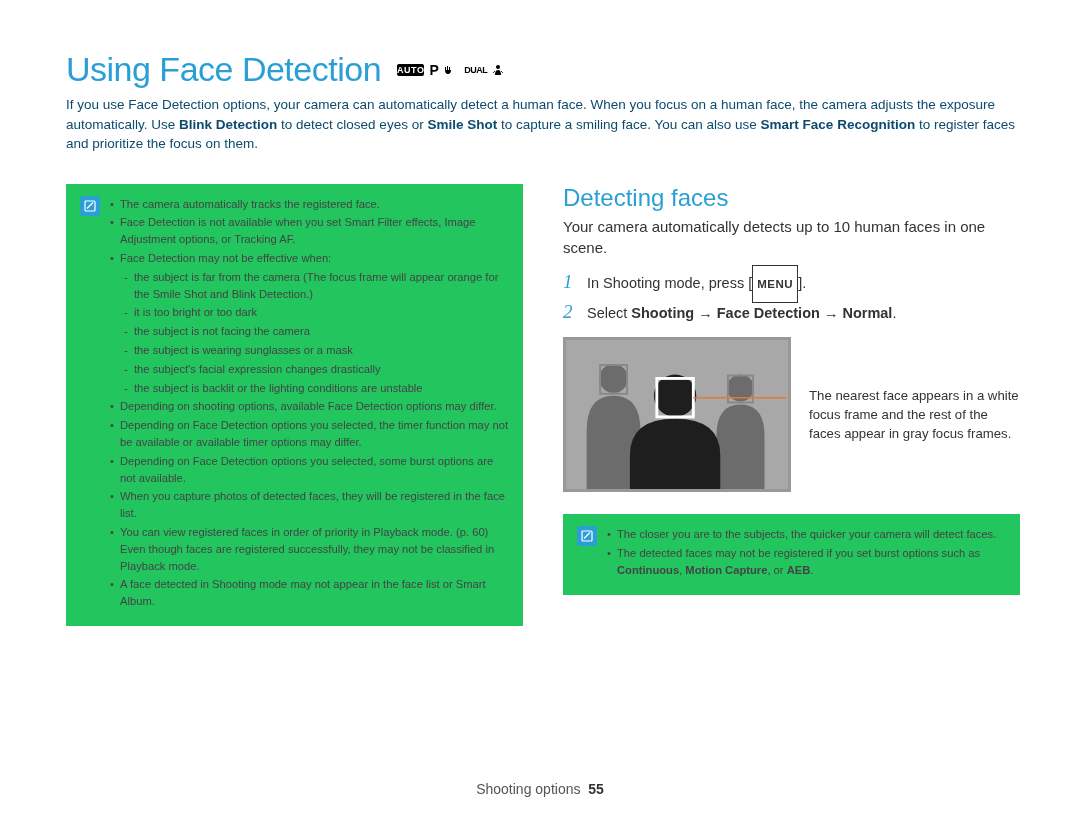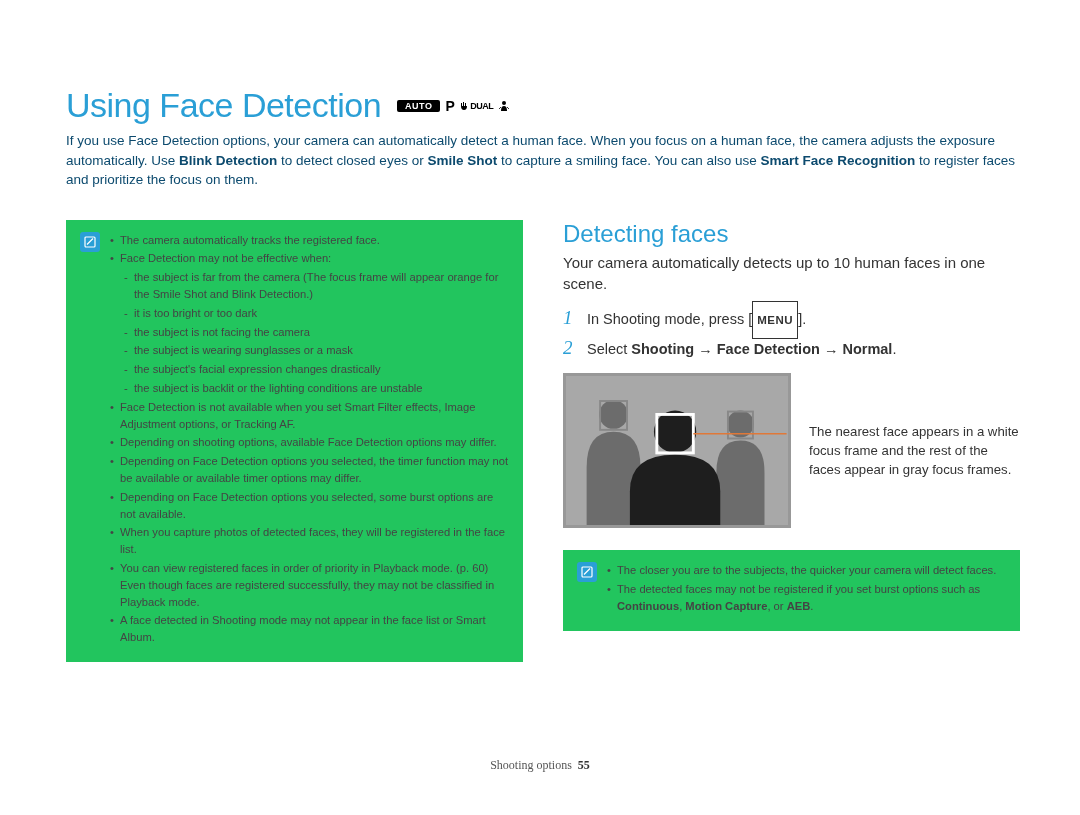--- a/index.html
+++ b/index.html
@@ -6,43 +6,42 @@
   body {
     width: 1080px;
     height: 815px;
     font-family: Arial, Helvetica, sans-serif;
     color: #333;
     background: #fff;
     position: relative;
   }
   .page {
     padding: 50px 60px 0 66px;
-    margin-top: 36px;
   }
   .title {
     font-size: 34px;
     font-weight: 300;
     color: #2a9fd6;
     letter-spacing: -0.5px;
     display: flex;
     align-items: center;
     gap: 10px;
   }
   .mode-icons {
     display: inline-flex;
     align-items: center;
     gap: 5px;
     margin-left: 6px;
   }
   .mode-auto {
     background:#000; color:#fff; font-size:9px; font-weight:bold;
-    padding: 1px 8px; border-radius:2px; letter-spacing:0.5px;
+    padding: 1px 0; border-radius:2px; letter-spacing:0.5px;
   }
   .mode-p { font-size:14px; font-weight:bold; color:#000; }
-  .mode-dual { font-size:9px; color:#000; font-weight:bold; display:flex; align-items:center; gap:1px;}
+  .mode-dual { font-size:9px; color:#000; font-weight:bold; display:flex; align-items:center; gap:11px;}
   .mode-dual svg { width:10px; height:10px; }
   .mode-guide { width:12px; height:12px; }
   .intro {
     font-size: 13.5px;
     line-height: 1.45;
     margin-top: 6px;
     color: #0c4a6e;
   }
   .intro b { font-weight: bold; }
   .columns {
@@ -83,22 +82,22 @@
   .step-num { color:#2a9fd6; font-style:italic; font-size:19px; font-weight:300; width:14px; font-family: Georgia, serif;}
   .step-text b { font-weight:bold; }
   .menu-key { border:1px solid #333; padding:12px 4px; font-size:11.5px; font-weight:bold; letter-spacing:0.5px; }
   .figure-row { display:flex; gap:18px; align-items:center; margin:14px 0 22px 0;justify-content:space-between; }
   .camera-display {
     width: 228px; height: 155px; border:3px solid #989898;
     background:#a8a8a8; position:relative; flex-shrink:0;
   }
   .caption { font-size:13.2px; line-height:1.45; }
   .footer {
-    position:absolute; bottom:42px; left:0; width:100%;
-    text-align:center; font-size:12px; color:#555;font-family:Liberation Serif, serif;
+    position:absolute; bottom:18px; left:0; width:100%;
+    text-align:center; font-size:14px; color:#555;
   }
   .footer .pg { font-weight:bold; color:#333; }
 </style>
 </head>
 <body>
 
 <div class="page">
   <h1 class="title">
     <span>Using Face Detection</span>
     <span class="mode-icons">
@@ -127,29 +126,29 @@
     <div class="col">
       <div class="note-box">
         <div class="note-icon">
           <svg width="12" height="12" viewBox="0 0 12 12">
               <rect x="1" y="1" width="10" height="10" rx="1" fill="none" stroke="#fff" stroke-width="1.2"></rect>
               <path d="M3 8.5 L9 2.5" stroke="#fff" stroke-width="1.2"></path>
             </svg>
         </div>
         <ul id="notes-left-ul">
             <li>The camera automatically tracks the registered face.</li>
+            <li>Face Detection is not available when you set Smart Filter effects, Image Adjustment options, or Tracking AF.</li>
             <li>Face Detection may not be effective when:<ul>
                 <li>the subject is far from the camera (The focus frame will appear orange for the Smile Shot and Blink Detection.)</li>
                 <li>it is too bright or too dark</li>
                 <li>the subject is not facing the camera</li>
                 <li>the subject is wearing sunglasses or a mask</li>
                 <li>the subject's facial expression changes drastically</li>
                 <li>the subject is backlit or the lighting conditions are unstable</li>
               </ul></li>
-            <li>Face Detection is not available when you set Smart Filter effects, Image Adjustment options, or Tracking AF.</li>
             <li>Depending on shooting options, available Face Detection options may differ.</li>
             <li>Depending on Face Detection options you selected, the timer function may not be available or available timer options may differ.</li>
             <li>Depending on Face Detection options you selected, some burst options are not available.</li>
             <li>When you capture photos of detected faces, they will be registered in the face list.</li>
             <li>You can view registered faces in order of priority in Playback mode. (p. 60) Even though faces are registered successfully, they may not be classified in Playback mode.</li>
             <li>A face detected in Shooting mode may not appear in the face list or Smart Album.</li>
           </ul>
       </div>
     </div>
 

